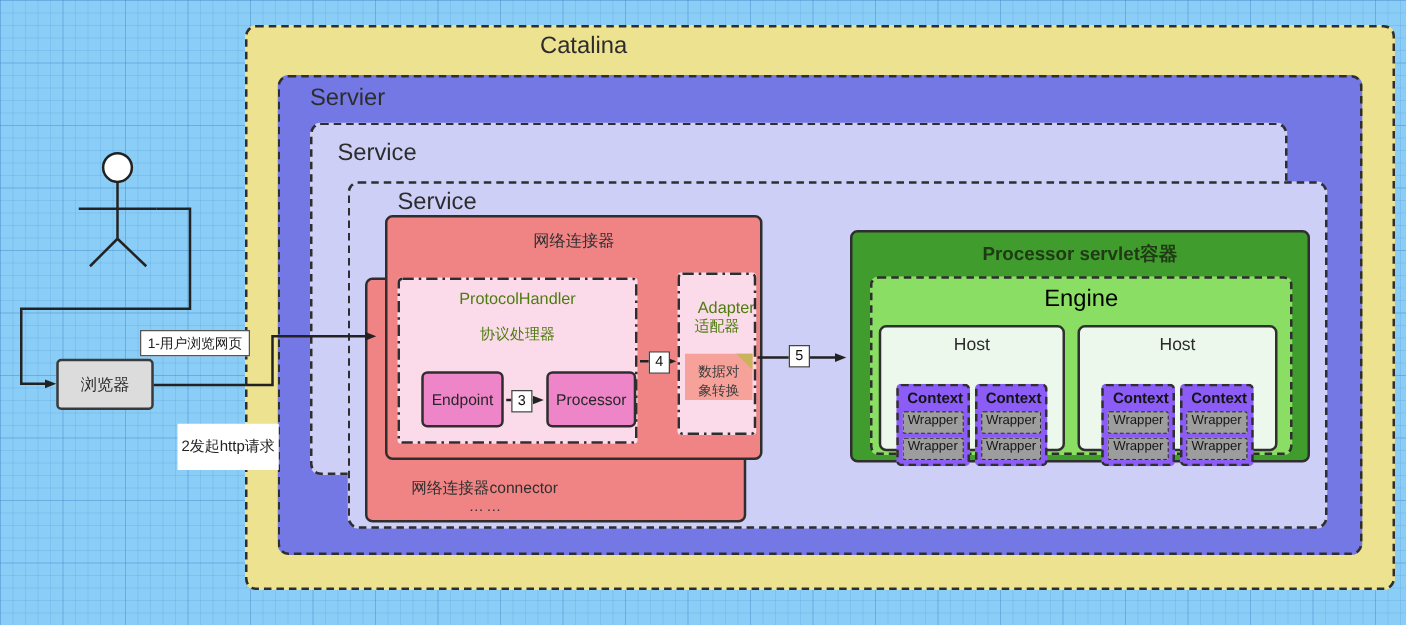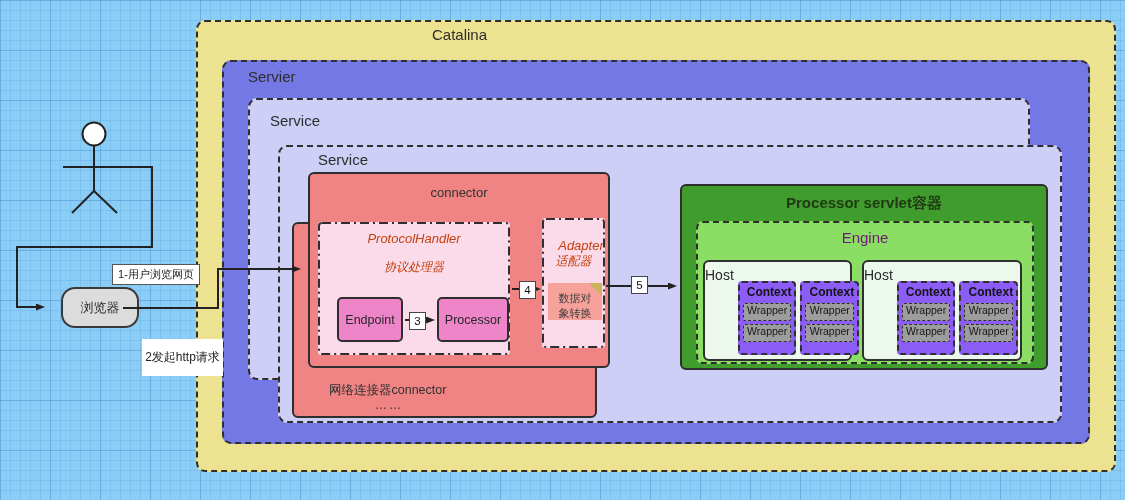--- a/index.html
+++ b/index.html
@@ -11,25 +11,25 @@
       linear-gradient(rgba(60,130,195,.30) 1px, transparent 1px),
       linear-gradient(90deg, rgba(60,130,195,.30) 1px, transparent 1px),
       linear-gradient(rgba(60,130,195,.16) 1px, transparent 1px),
       linear-gradient(90deg, rgba(60,130,195,.16) 1px, transparent 1px);
     background-size:50px 50px,50px 50px,10px 10px,10px 10px;
   }
   .box{position:absolute;box-sizing:border-box;}
   .dashed{border:2px dashed #2e2e2e;border-radius:9px;}
   .solid{border:2px solid #2e2e2e;border-radius:6px;}
   .lbl{position:absolute;color:#2d2d2d;white-space:nowrap;}
-  .t15{font-size:15px;}
+  .t15{font-size:19px;}
   .t13{font-size:13px;}
   .t12{font-size:12px;}
   .center{text-align:center;}
-  .blue{color:#c2410c;font-style:italic;}
+  .blue{color:#4d7c0f;}
   
   .catalina{left:196px;top:20px;width:920px;height:452px;background:#ece290;}
   .servier{left:222px;top:60px;width:868px;height:384px;background:#7478e5;}
   .service-back{left:248px;top:98px;width:782px;height:282px;background:#cdcff6;}
   .service-front{left:278px;top:145px;width:784px;height:278px;background:#cdcff6;}
   
   .conn-back{left:292px;top:222px;width:305px;height:196px;background:#f08484;}
   .conn-front{left:308px;top:172px;width:302px;height:196px;background:#f08484;padding-top:10px;}
   .conn-title{line-height:17px;color:#303030;}
   .ph-box{left:318px;top:222px;width:192px;height:133px;background:#fbdbe9;border-radius:3px;padding-top:8px;}
@@ -39,42 +39,42 @@
   .processor{left:437px;top:297px;width:72px;height:45px;}
   .adapter{left:542px;top:218px;width:63px;height:130px;background:#fbdbe9;border-radius:3px;padding-top:20px;}
   .note{left:548px;top:283px;width:54px;height:37px;background:#f6a29b;font-size:11px;color:#3c3c3c;
         padding-top:8px;line-height:15px;}
   .note-fold{position:absolute;top:0;right:0;width:0;height:0;
              border-top:13px solid #c9b45c;border-left:13px solid transparent;}
   
   .container-box{left:680px;top:184px;width:368px;height:186px;background:#3f9c2d;padding-top:8px;}
   .container-title{font-size:15px;font-weight:600;color:#1f3a14;}
   .engine{left:696px;top:221px;width:338px;height:143px;background:#8ade63;border-radius:7px;padding-top:6px;}
-  .host{background:#edf8ec;border:2px solid #2f2f2f;border-radius:6px;display:flex;}
+  .host{background:#edf8ec;border:2px solid #2f2f2f;border-radius:6px;display:flex;flex-direction:column;align-items:center;}
   .host1{left:703px;top:260px;width:149px;height:101px;}
   .host2{left:862px;top:260px;width:160px;height:101px;}
   .host-title{height:26px;line-height:26px;text-align:center;font-size:14px;color:#2a2a2a;}
   .ctx-row{flex:1;display:flex;gap:4px;padding:0 4px 4px 4px;}
   .context{flex:1;background:#8b5cf6;border:2px dashed #2f2f2f;border-radius:4px;padding:1px 3px 3px 3px;margin-top:19px;}
   .ctx-label{font-size:12px;font-weight:600;color:#141414;padding-left:4px;line-height:16px;}
   .wrapper{height:16px;margin-top:3px;background:#9d9d9d;border:1.5px dashed #2f2f2f;border-radius:2px;
            text-align:center;font-size:10.5px;line-height:13px;color:#161616;}
   
   .flow-label{position:absolute;background:#ffffff;color:#222;z-index:55;
               display:flex;align-items:center;justify-content:center;margin-top:40px;}
   .step1{left:112px;top:224px;width:86px;height:19px;font-size:11px;border:1px solid #555;}
   .step2{left:142px;top:299px;width:81px;height:37px;font-size:12px;}
   .badge{position:absolute;background:#fff;border:1px solid #444;color:#111;z-index:55;
          font-size:11.5px;display:flex;align-items:center;justify-content:center;}
   .badge3{left:409px;top:312px;width:15px;height:16px;}
   .badge4{left:519px;top:281px;width:15px;height:16px;}
   .badge5{left:631px;top:276px;width:15px;height:16px;}
   .browser{left:45px;top:287px;width:78px;height:41px;background:#dcdcdc;border:2px solid #3a3a3a;
-           border-radius:14px;display:flex;align-items:center;justify-content:center;
-           font-size:13px;color:#2c2c2c;margin-left:16px;}
+           border-radius:4px;display:flex;align-items:center;justify-content:center;
+           font-size:13px;color:#2c2c2c;}
   .overlay{position:absolute;left:0;top:0;z-index:50;pointer-events:none;}
   .conn-back-label{position:absolute;left:35px;top:158px;font-size:12.5px;color:#303030;}
   .conn-back-more{position:absolute;left:35px;top:174px;width:120px;text-align:center;
                   font-size:12px;color:#303030;letter-spacing:2px;}
 </style>
 </head>
 <body>
 
 <div class="stage">
 
@@ -89,21 +89,21 @@
 
   <div class="box dashed service-front"></div>
   <div class="lbl t15" style="left:318px;top:151px;">Service</div>
 
   <div class="box solid conn-back">
     <div class="conn-back-label">网络连接器connector</div>
     <div class="conn-back-more">……</div>
   </div>
 
   <div class="box solid conn-front center">
-    <div class="conn-title t13">connector</div>
+    <div class="conn-title t13">网络连接器</div>
   </div>
 
   <div class="box ph-box center">
     <div class="blue t13" style="line-height:17px;">ProtocolHandler</div>
     <div class="blue t12" style="line-height:16px;margin-top:12px;">协议处理器</div>
   </div>
   <div class="box pink-node endpoint">Endpoint</div>
   <div class="box pink-node processor">Processor</div>
 
   <div class="box adapter center">
@@ -113,21 +113,21 @@
   <div class="box note center">
     <span class="note-fold"></span>
     <div>数据对</div>
     <div>象转换</div>
   </div>
 
   <div class="box solid container-box center">
     <div class="container-title">Processor servlet容器</div>
   </div>
   <div class="box dashed engine center" style="border-radius:7px;">
-    <div class="t15" style="color:#701a75;">Engine</div>
+    <div class="t15" style="color:#000000;">Engine</div>
   </div>
 
   <div class="box host host1">
     <div class="host-title">Host</div>
     <div class="ctx-row">
       <div class="context">
         <div class="ctx-label">Context</div>
         <div class="wrapper">Wrapper</div>
         <div class="wrapper">Wrapper</div>
       </div>

